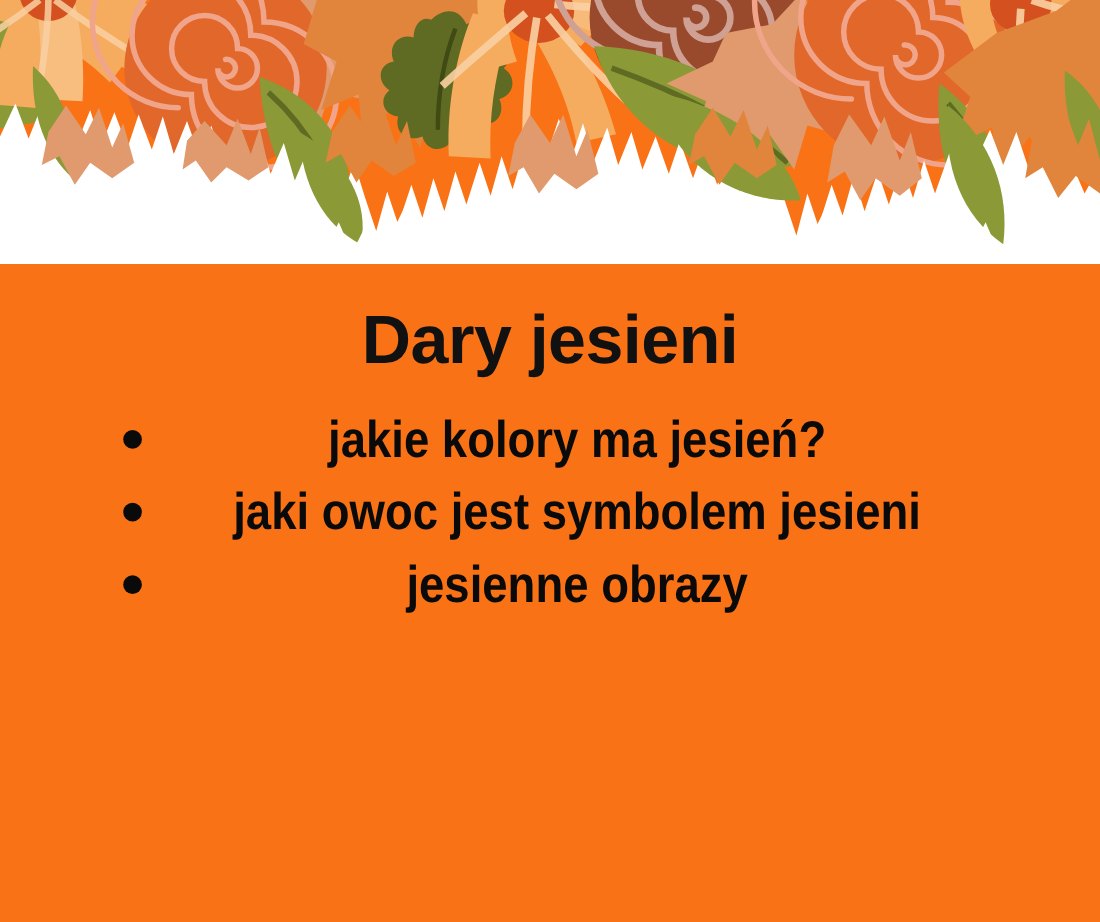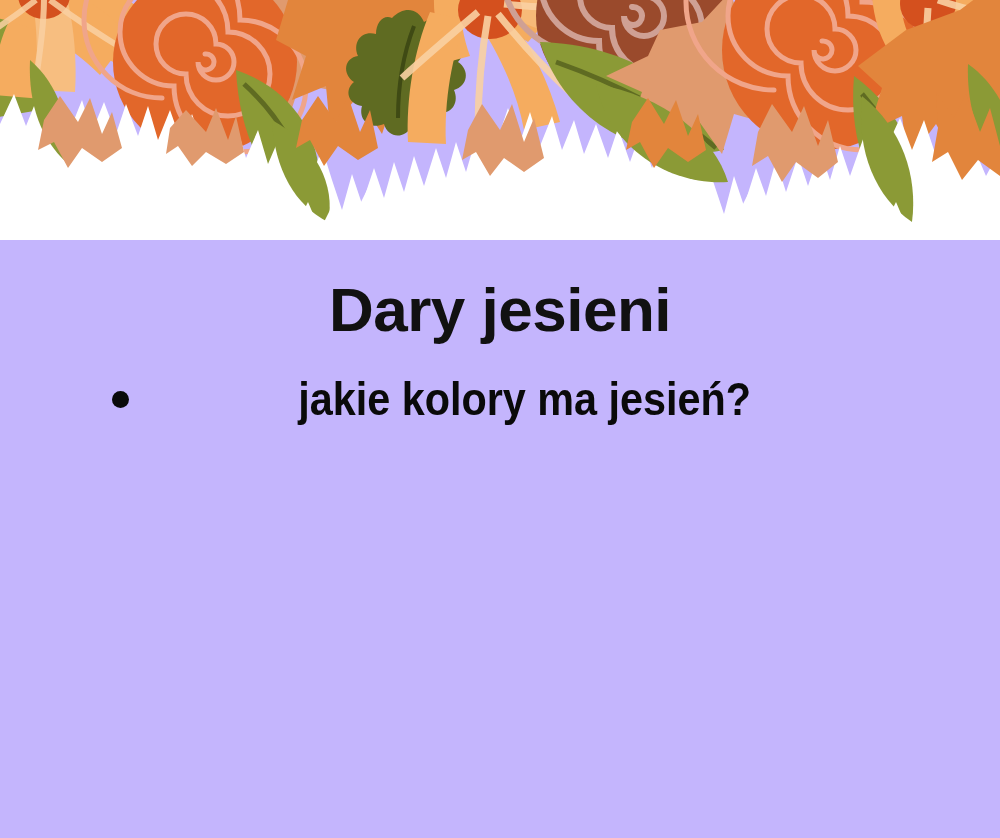--- a/index.html
+++ b/index.html
@@ -11,21 +11,21 @@
     width: 1000px;
     height: 838px;
     font-family: "Liberation Sans", sans-serif;
     overflow: hidden;
     position: relative;
   }
   #poster {
     position: relative;
     width: 1000px;
     height: 838px;
-    background: #c4b5fd;
+    background: #f97316;
     overflow: hidden;
   }
   
   #floral-border {
     position: absolute;
     top: 0;
     left: 0;
     width: 1000px;
     height: 240px;
     overflow: hidden;
@@ -241,15 +241,23 @@
     </svg>
   </div>
 
   <h1 id="poster-title">Dary jesieni</h1>
 
   <ul id="topic-list">
     <li class="topic-row">
       <span class="bullet-marker"></span>
       <span class="topic-text">jakie kolory ma jesień?</span>
     </li>
+    <li class="topic-row">
+      <span class="bullet-marker"></span>
+      <span class="topic-text">jaki owoc jest symbolem jesieni</span>
+    </li>
+    <li class="topic-row">
+      <span class="bullet-marker"></span>
+      <span class="topic-text">jesienne obrazy</span>
+    </li>
   </ul>
 
 </div>
 
 </body></html>

